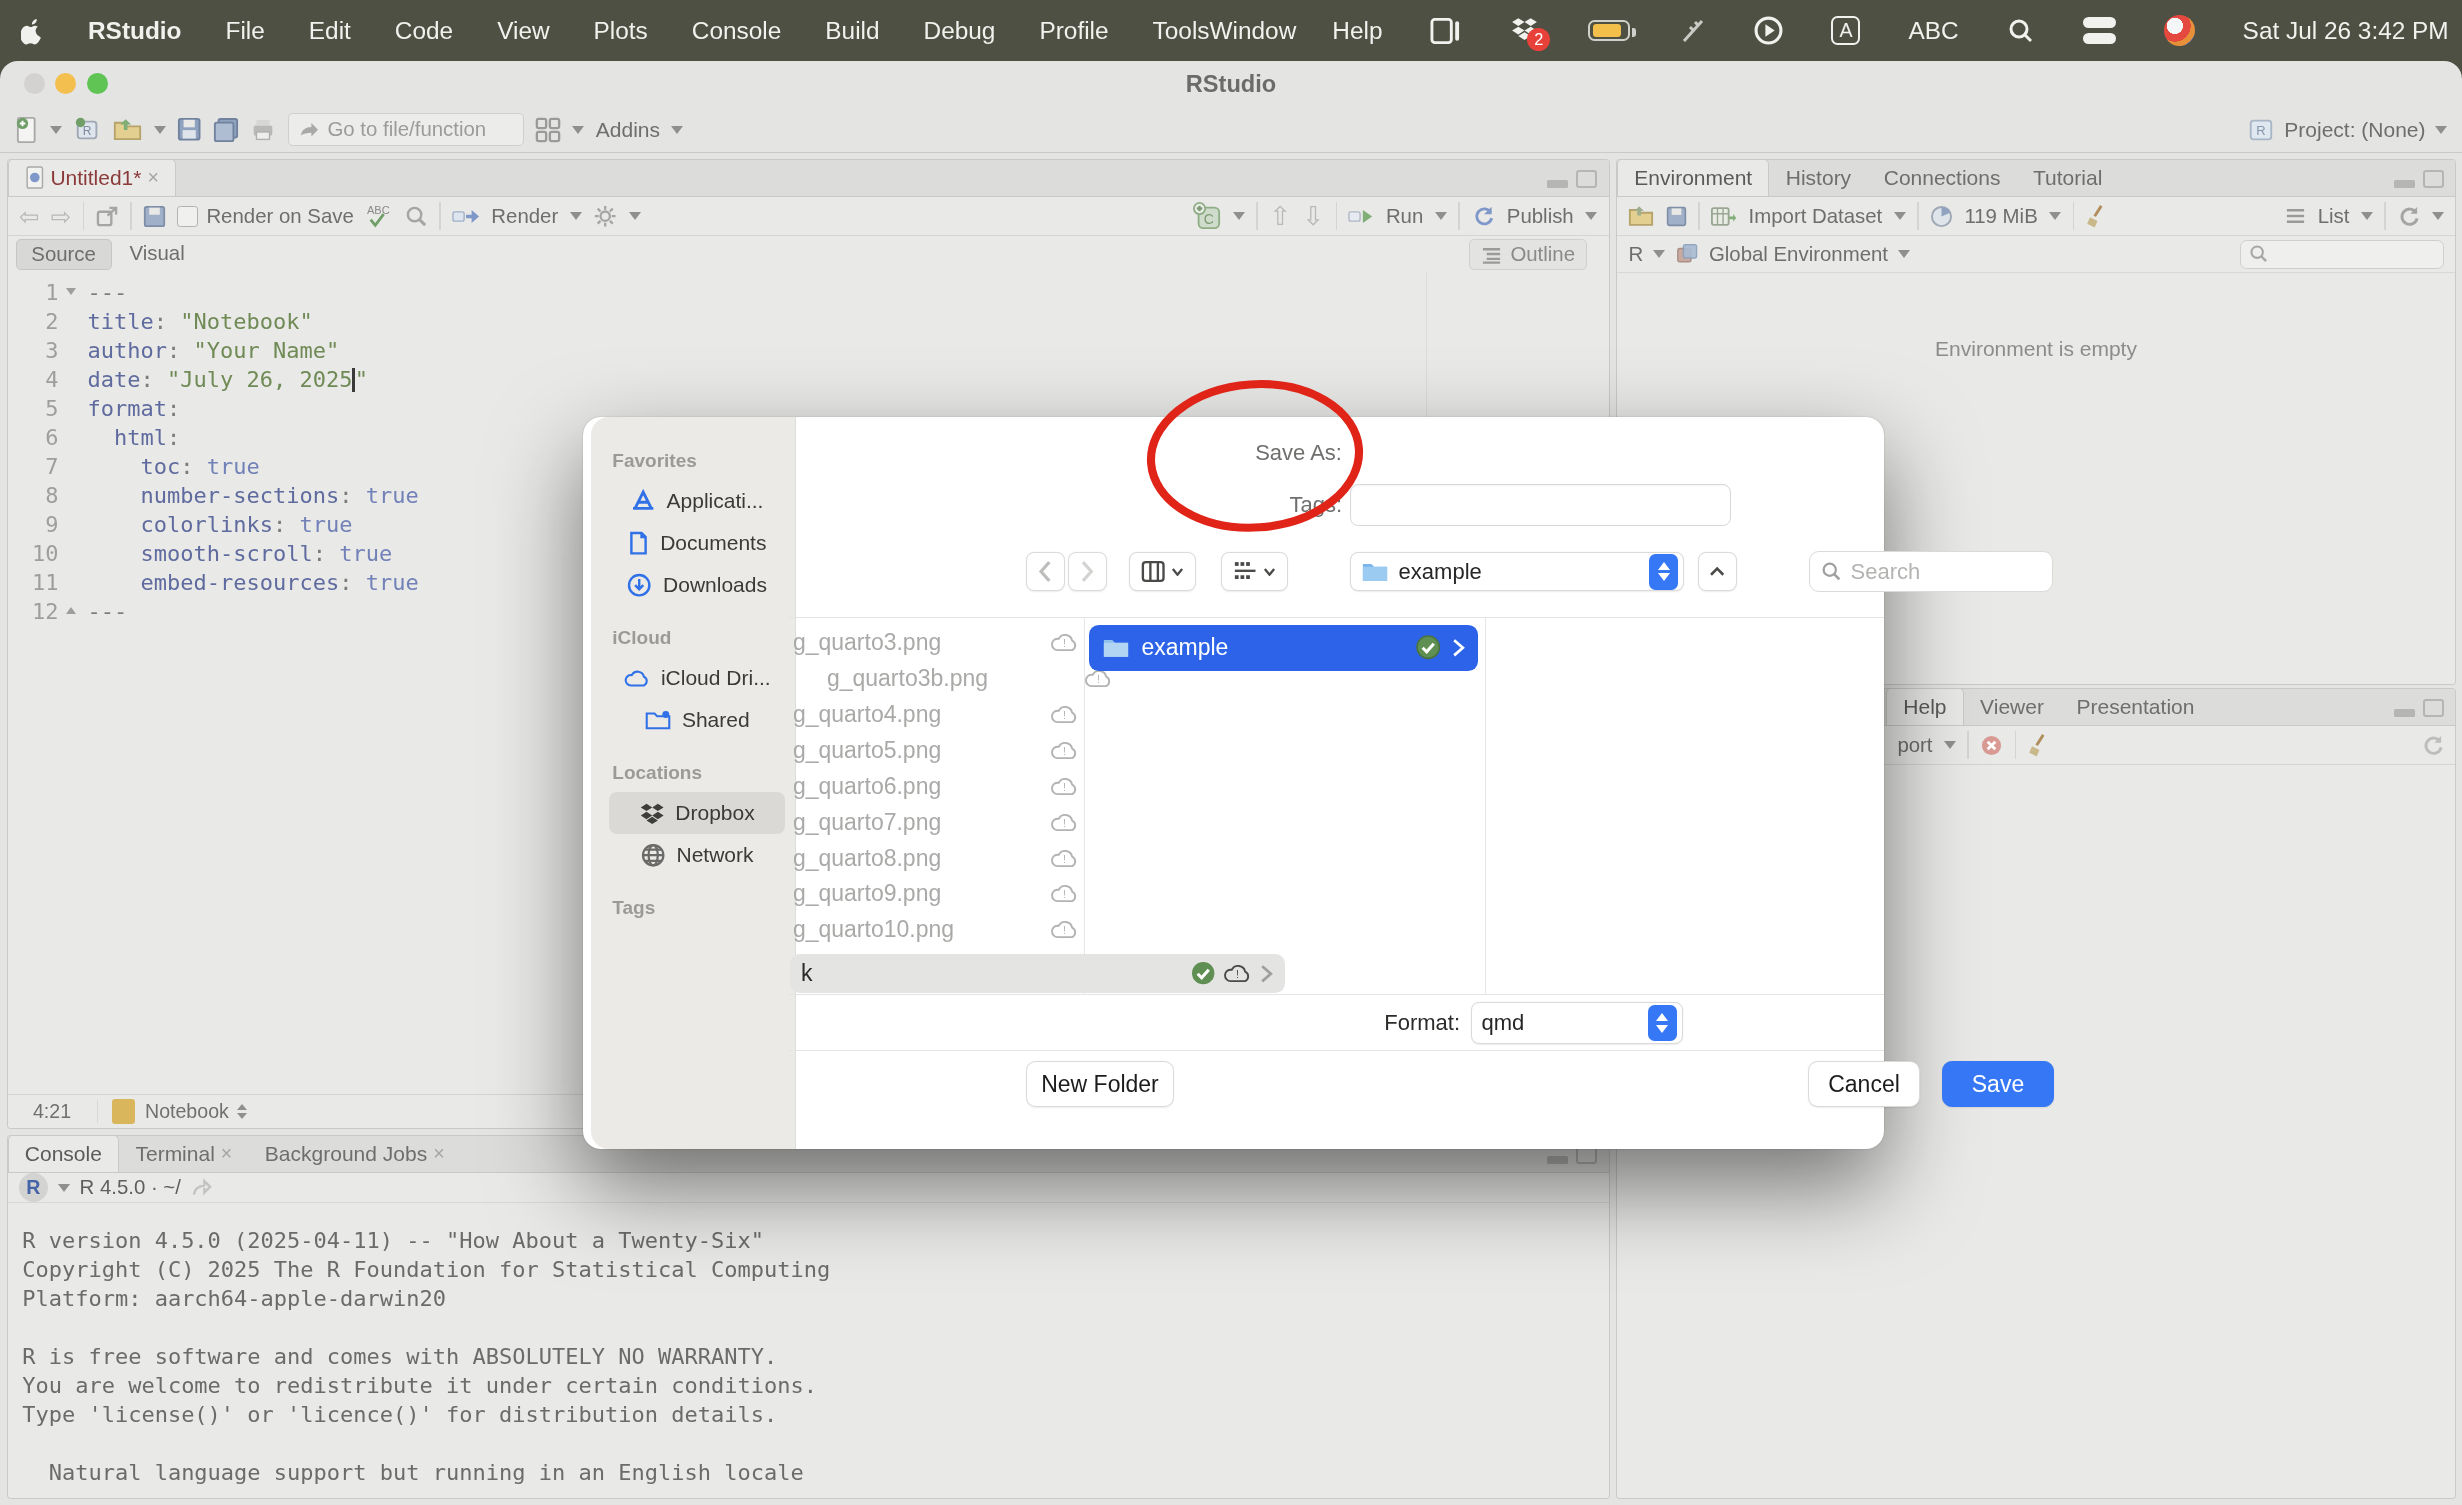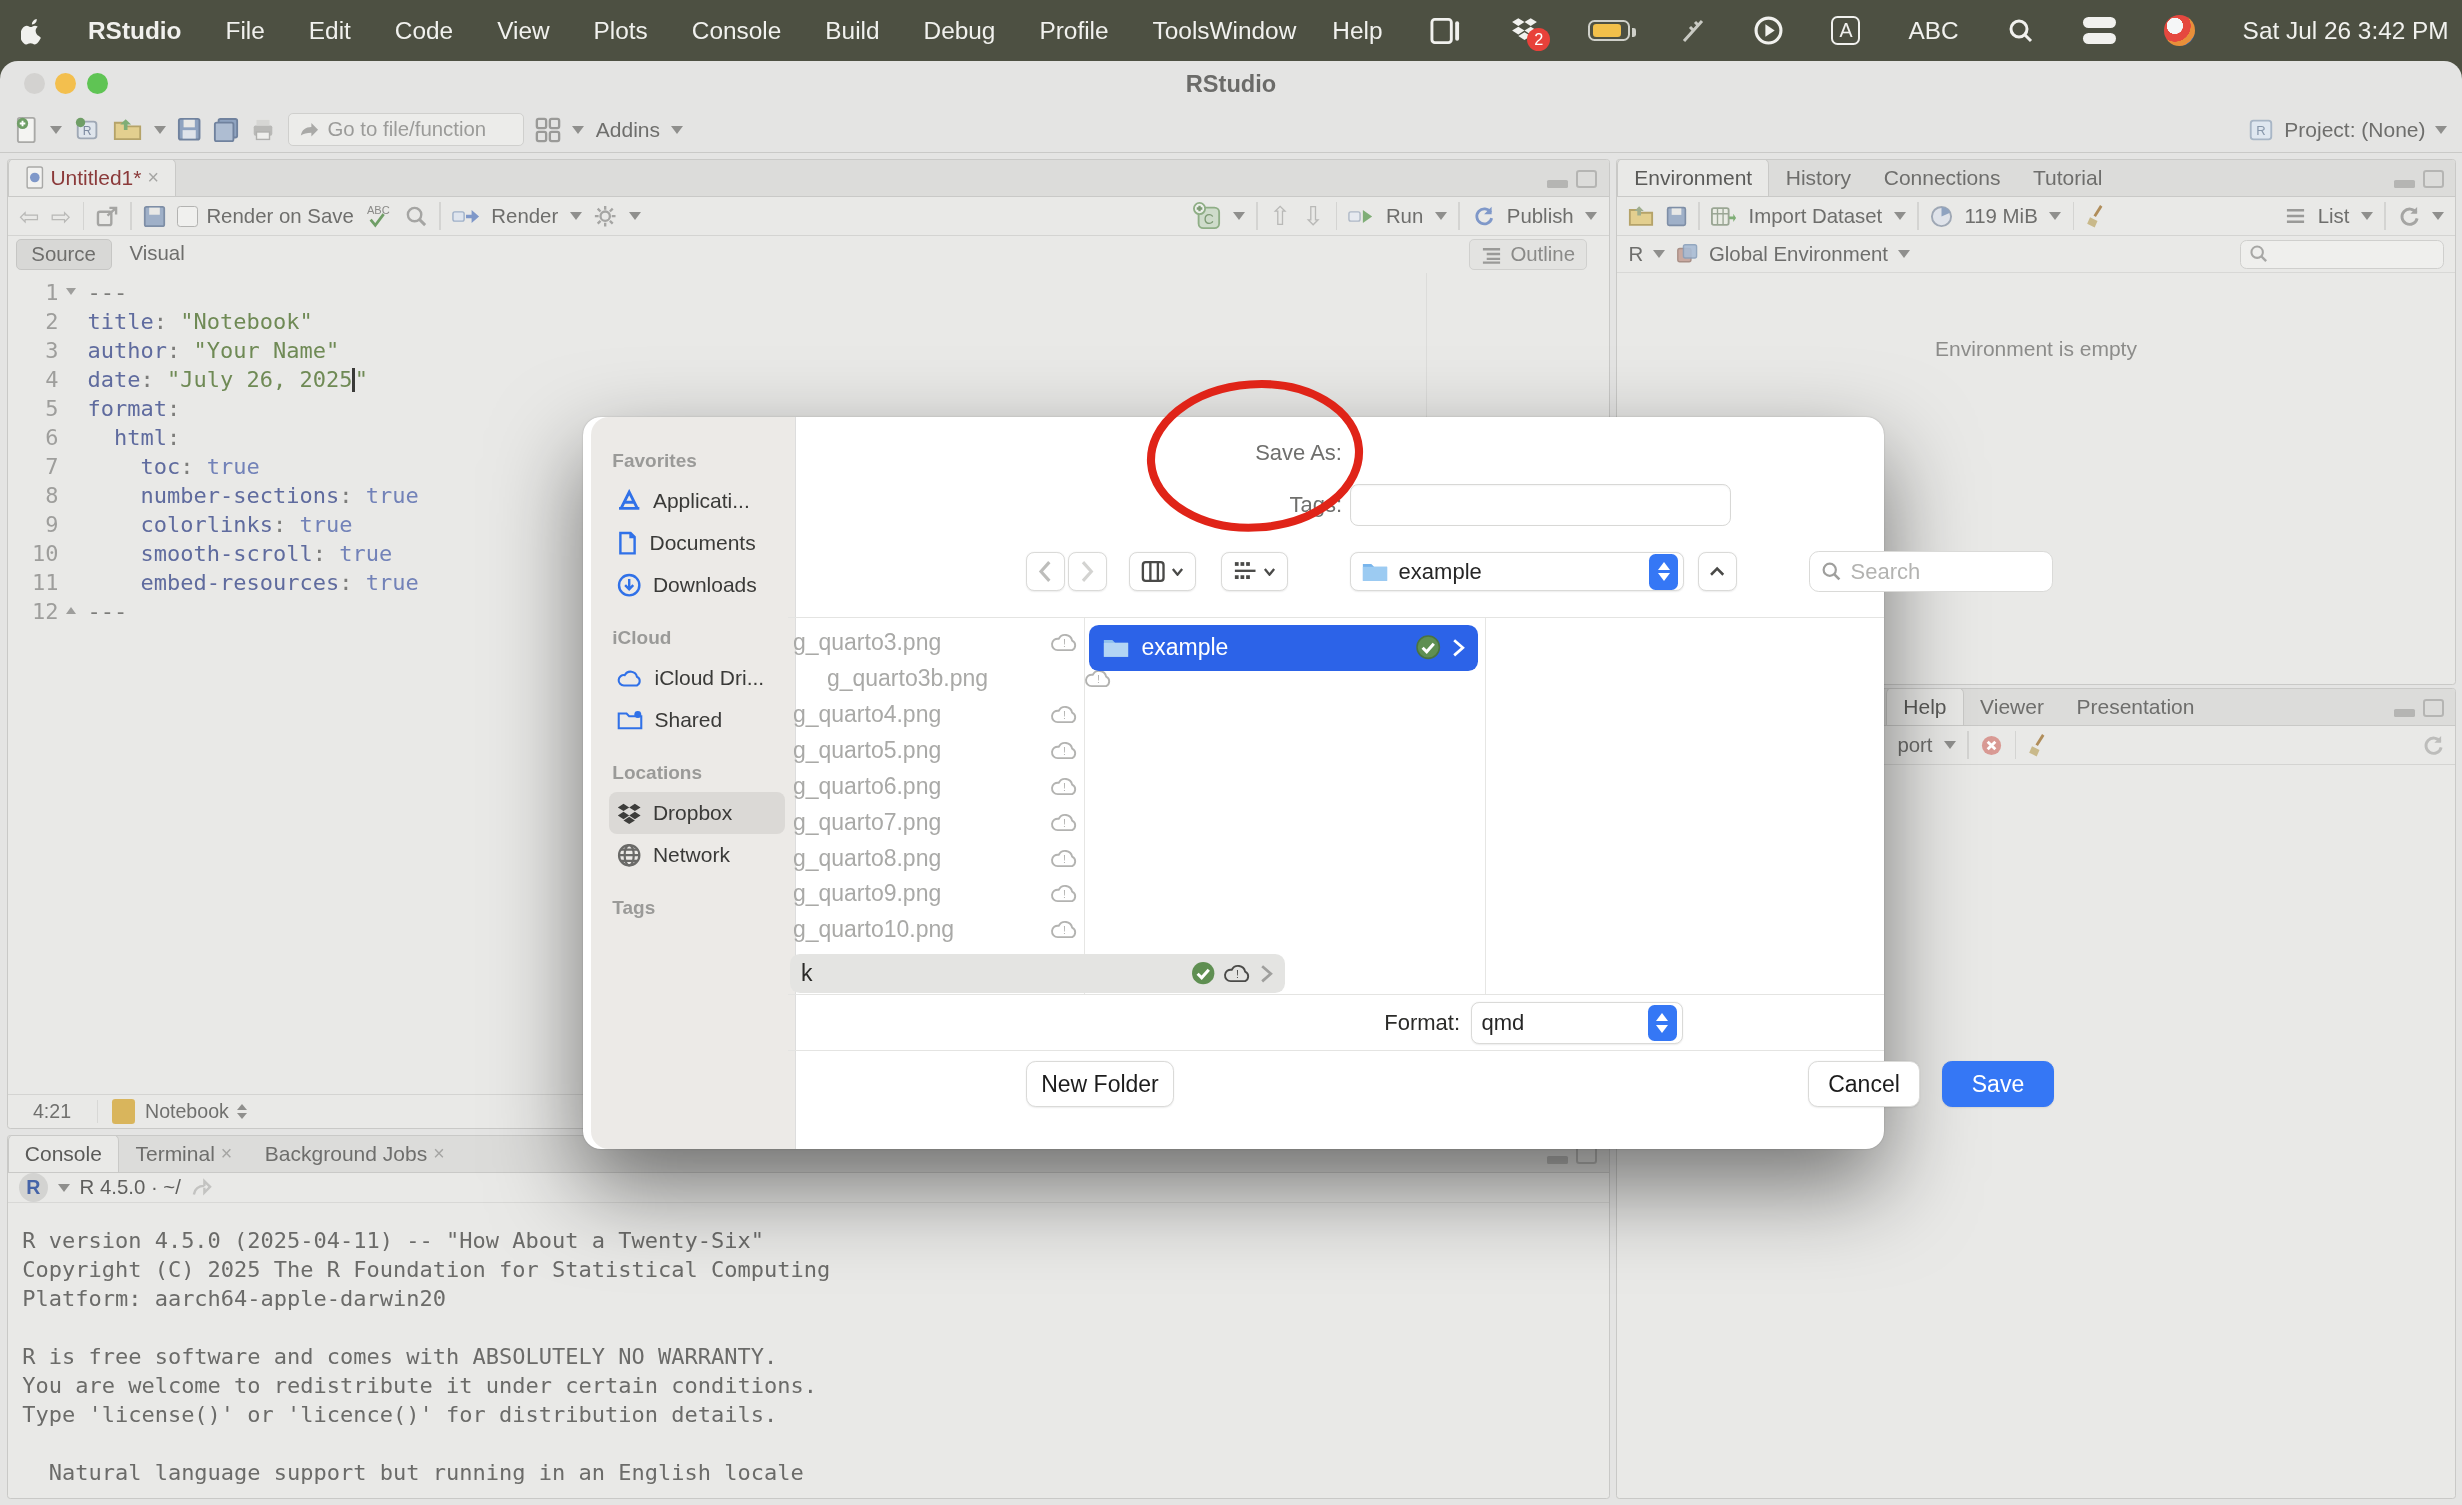--- a/index.html
+++ b/index.html
@@ -106,21 +106,21 @@
   svg{display:block;}
 
   
   .dialog{position:absolute;left:583px;top:417px;width:1301px;height:732px;background:#ffffff;border-radius:18px;
     box-shadow:0 37px 90px rgba(0,0,0,.5),0 0 1.6px rgba(0,0,0,.25);z-index:40;font-size:22px;color:#262626;}
   .dsidebar{position:absolute;left:0;top:0;bottom:0;width:205px;background:#eceae7;border-radius:18px 0 0 18px;
     border-right:0.8px solid #ddd;padding:33px 9.8px 0 18px;margin-left:8px;}
   .dsec-title{font-size:19px;font-weight:700;color:#9a9a98;margin:21px 0 8.1px 3.3px;}
   .dsec-title:first-child{margin-top:0;}
   .ditem{display:flex;align-items:center;gap:11.4px;height:42px;border-radius:8.1px;padding:0 8.1px;color:#3a3a38;
-    font-size:21px;white-space:nowrap;overflow:hidden;}
+    font-size:21px;white-space:nowrap;overflow:hidden;justify-content:center;}
   .ditem.sel{background:#dbd9d6;}
   .dmain{position:absolute;left:205px;top:0;right:0;bottom:0;}
   .frow{position:absolute;display:flex;align-items:center;}
   .flabel{color:#6f6f6d;font-size:22px;text-align:right;}
   .tfield{height:42px;border:1.6px solid #d8d8d6;border-radius:8.1px;background:#fff;display:flex;align-items:center;
     padding:0 13px;font-size:23px;color:#1c1c1c;box-shadow:inset 0 0.8px 1.6px rgba(0,0,0,.05);}
   .tbbtn{height:39px;border:1.6px solid #dadad8;border-radius:8.1px;background:#fff;display:flex;align-items:center;
     justify-content:center;gap:6.5px;box-shadow:0 0.8px 1.6px rgba(0,0,0,.08);}
   .pathsel{display:flex;align-items:center;gap:9.8px;padding:0 4.9px 0 9.8px;}
   .stepper{width:29px;height:36px;background:#3577f5;border-radius:6.5px;display:flex;flex-direction:column;

